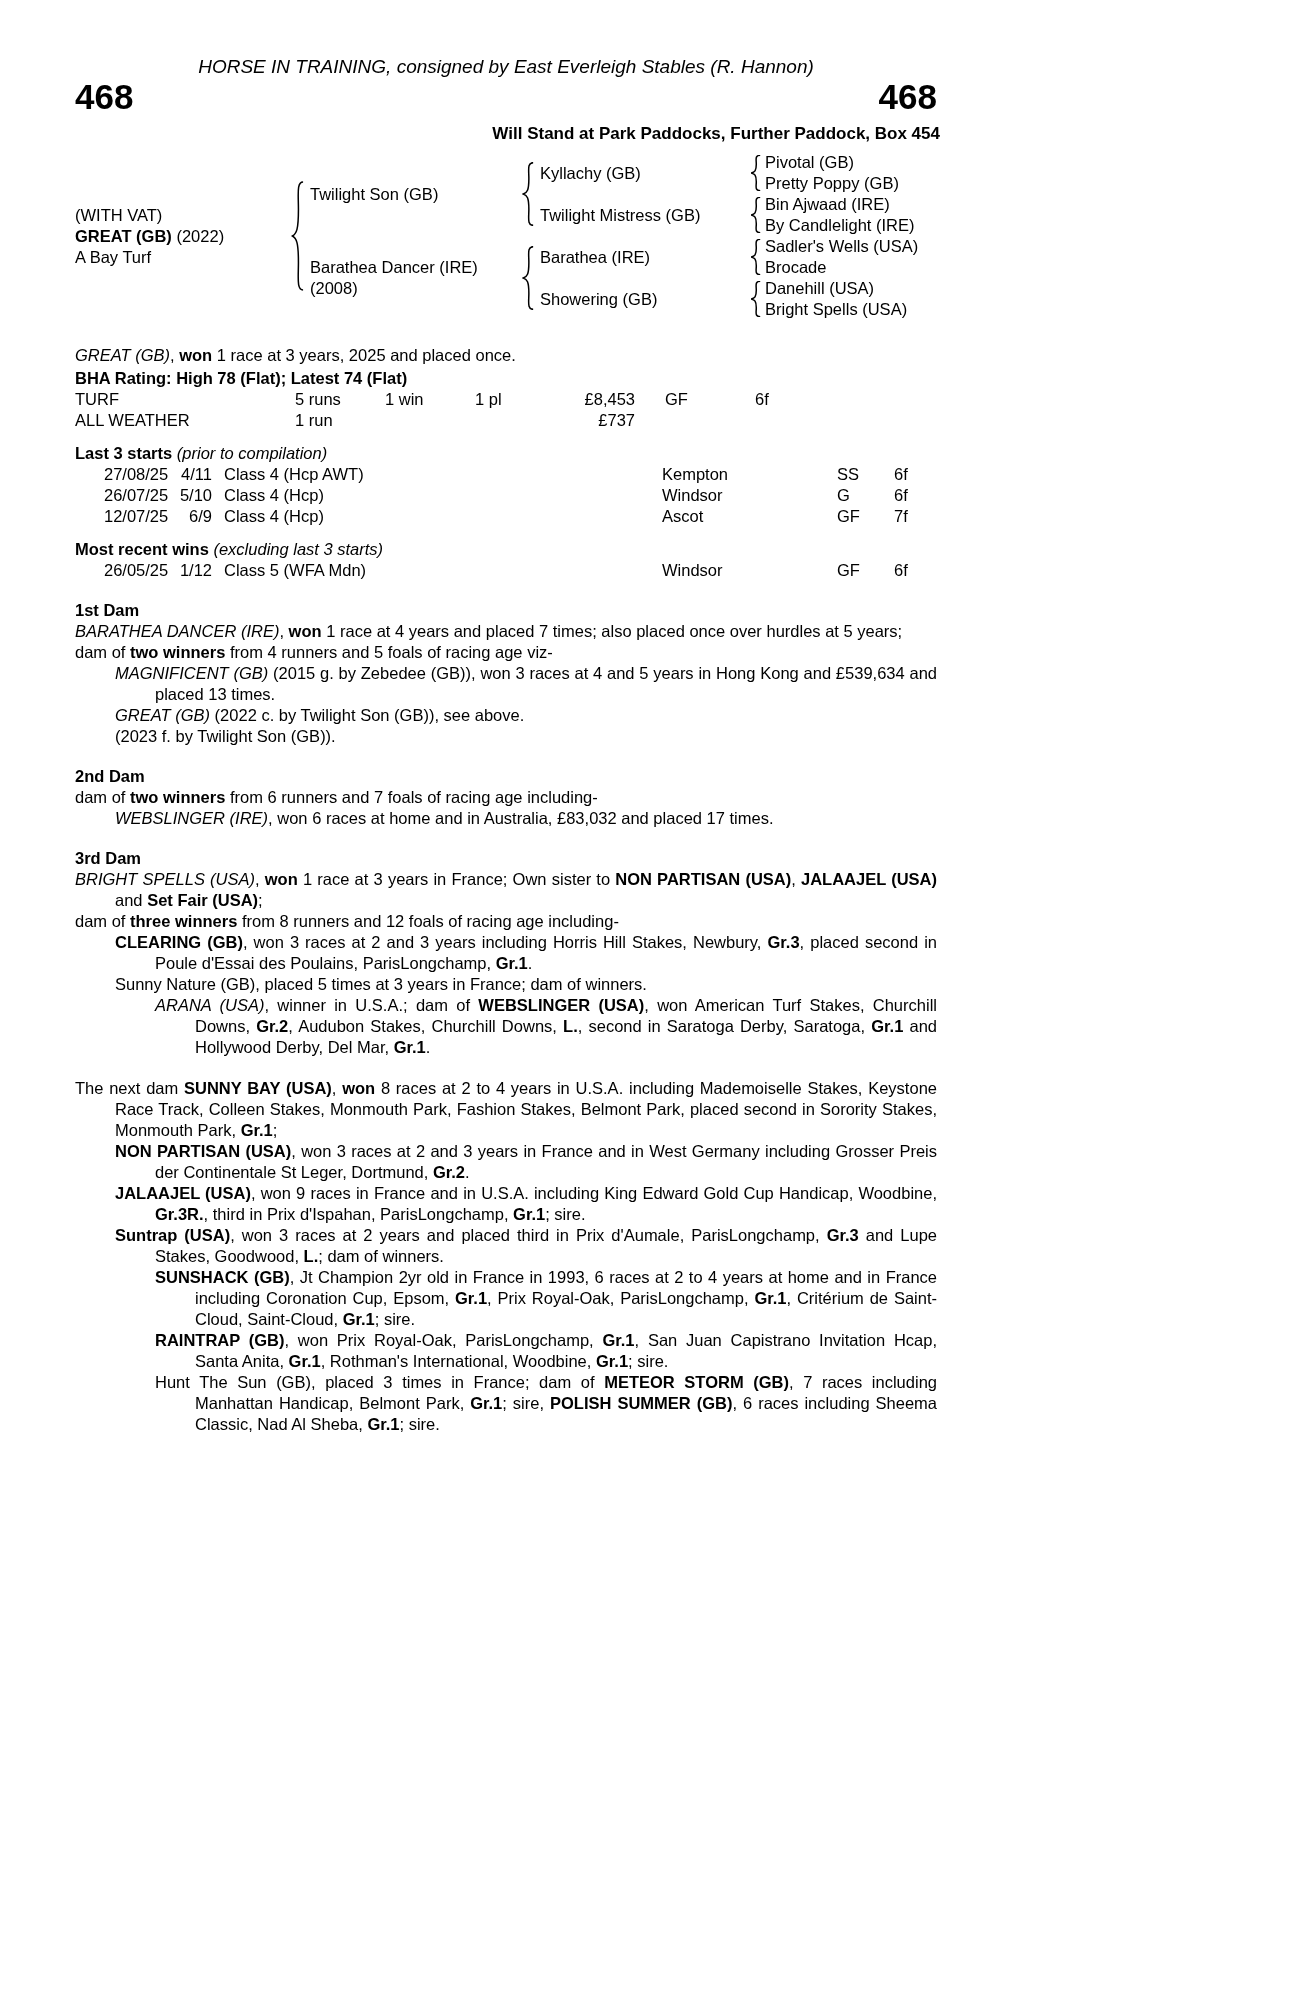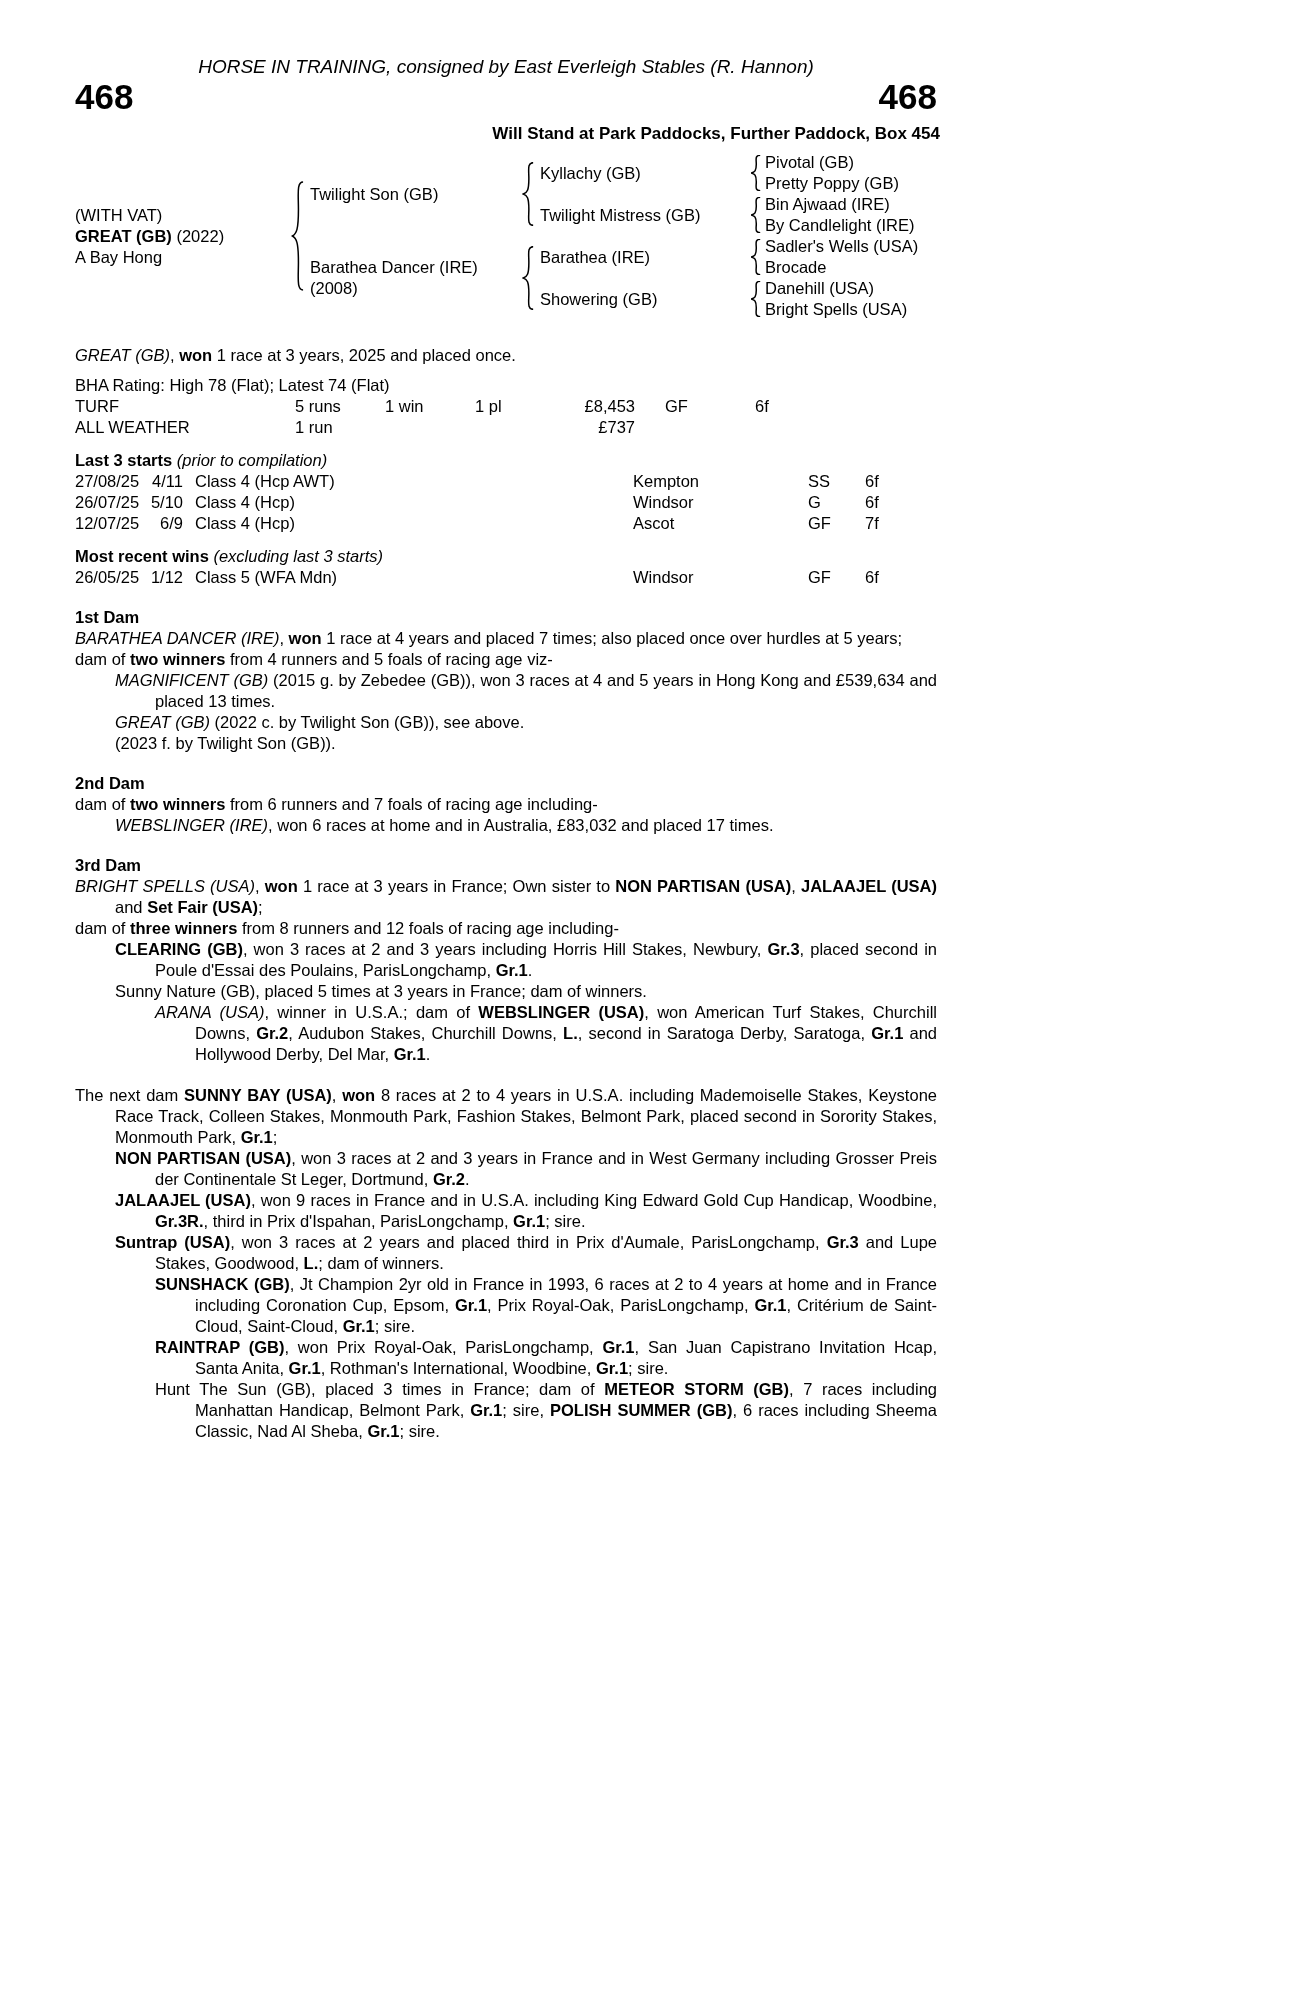--- a/index.html
+++ b/index.html
@@ -23,30 +23,30 @@
               grid-auto-rows: 21px; }
   .pedc { display: flex; align-items: center; }
   .ped-brace { display: flex; align-items: center; justify-content: center; }
   .brace-svg { display: block; }
   .brace-sm .brace-svg { width: 11px; height: 36px; }
   .brace-md .brace-svg { width: 12px; height: 64px; }
   .brace-lg .brace-svg { width: 13px; height: 110px; }
 
   .para { margin: 0; width: 862px; text-align: justify; }
   .summary { margin-top: 25px; }
-  .bha { margin-top: 9px; font-weight: normal; }
+  .bha { margin-top: 2px; font-weight: bold; }
 
   .record-grid { display: grid; width: 862px;
                  grid-template-columns: 220px 90px 90px 70px 90px 120px 1fr; }
   .record-grid .earn { text-align: right; }
   .record-grid .going { padding-left: 30px; }
 
   .starts-head { margin-top: 12px; }
   .starts-grid { display: grid; width: 862px;
-                 grid-template-columns: 72px 36px 450px 175px 57px 1fr; }
+                 grid-template-columns: 72px 36px 450px 175px 57px 1fr; margin-left: 29px; }
   .starts-grid .pos { text-align: right; }
   .starts-grid .cls { padding-left: 12px; }
 
   .sec-head { font-weight: bold; margin: 19px 0 0 0; }
   .gap-top { margin-top: 20px; }
   .hang1 { padding-left: 40px; text-indent: -40px; }
   .off1  { padding-left: 80px; text-indent: -40px; }
   .off2  { padding-left: 120px; text-indent: -40px; }
 </style>
 </head>
@@ -65,21 +65,21 @@
 
   <div class="pedigree">
 
     <div class="pedc" style="grid-area:1/1/9/2">
       <div>
         <div>(WITH VAT)</div>
         <div>
           <span class="b">GREAT (GB)</span>
           <span>(2022)</span>
         </div>
-        <div>A Bay Hong</div>
+        <div>A Bay Turf</div>
       </div>
     </div>
 
     <div class="ped-brace brace-lg" style="grid-area:1/2/9/3">
       <svg class="brace-svg" viewBox="0 0 14 100" preserveAspectRatio="none" aria-hidden="true">
           <path d="M13,1 C6,1 8,12 8,26 C8,44 6,48 1.5,50 C6,52 8,56 8,74 C8,88 6,99 13,99" fill="none" stroke="#000" stroke-width="1.5" vector-effect="non-scaling-stroke"></path>
         </svg>
     </div>
 
     <div class="pedc" style="grid-area:1/3/5/4">Twilight Son (GB)</div>

